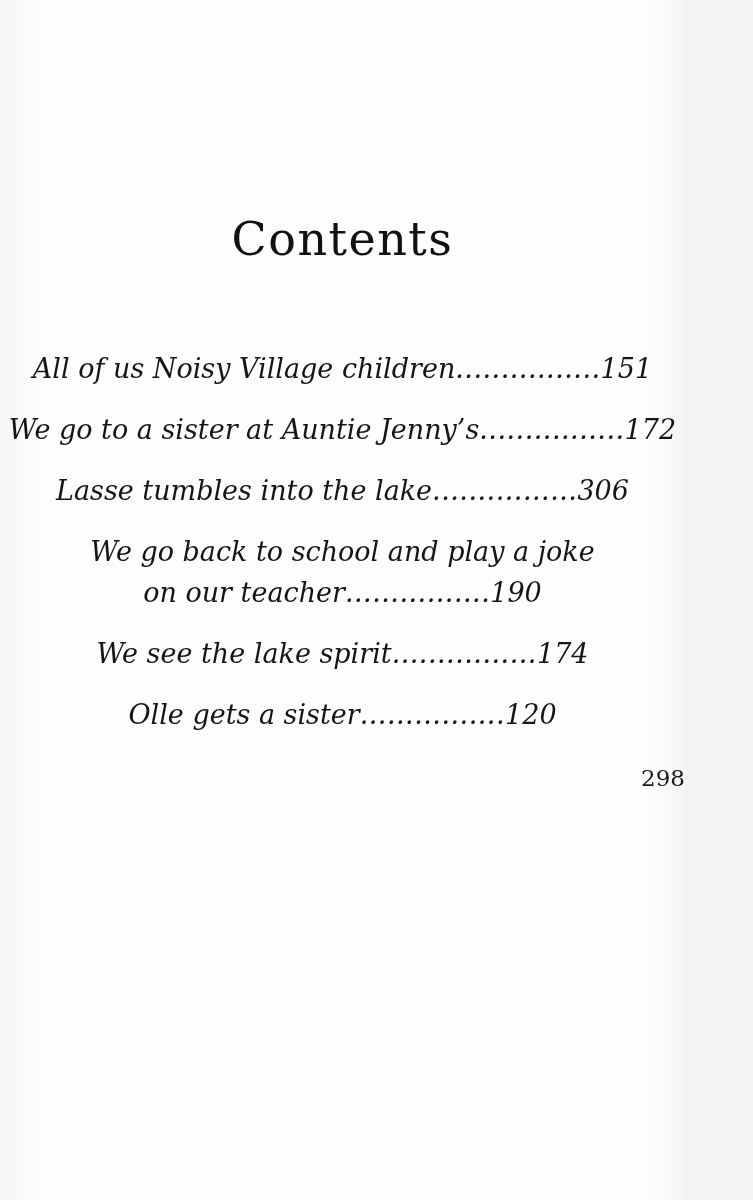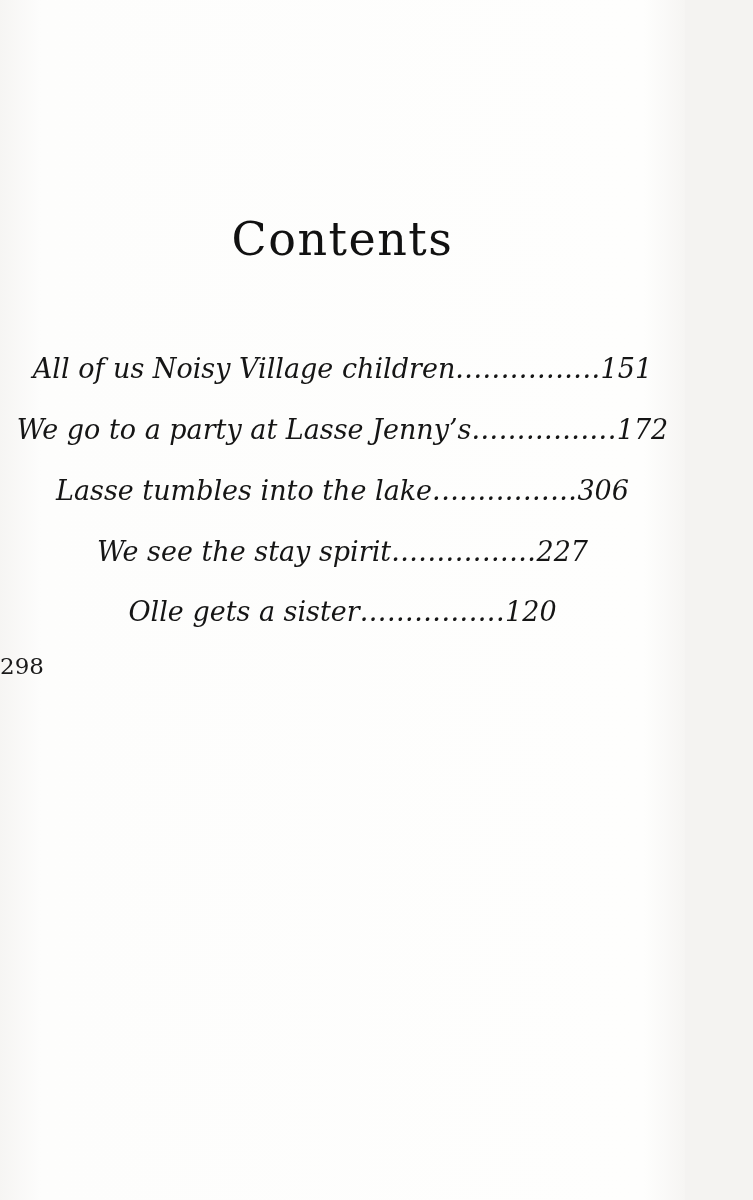--- a/index.html
+++ b/index.html
@@ -39,52 +39,56 @@
     margin-bottom: 19px;
     line-height: 1.55;
   }
   .toc-line, .toc-lastline {
     white-space: nowrap;
   }
   .toc-dots {
     letter-spacing: 0.5px;
   }
   .folio {
-    text-align: left;
+    text-align: right;
     font-style: normal;
     font-size: 23px;
-    margin-top: 20px;
+    margin-top: 29px;
     color: #1a1a1a;
   }
 </style>
 </head>
 <body>
 
 <div class="page">
   <h1 class="title">Contents</h1>
   <div class="toc">
   <div class="toc-entry">
     <div class="toc-lastline"><span class="toc-title-text">All of us Noisy Village children</span><span class="toc-dots">................</span><span class="toc-page">151</span></div>
   </div>
 
 
 
   <div class="toc-entry">
-    <div class="toc-lastline"><span class="toc-title-text">We go to a party at Lasse Jenny’s</span><span class="toc-dots">................</span><span class="toc-page">172</span></div>
+    <div class="toc-lastline"><span class="toc-title-text">We go to a sister at Auntie Jenny’s</span><span class="toc-dots">................</span><span class="toc-page">172</span></div>
   </div>
 
   <div class="toc-entry">
     <div class="toc-lastline"><span class="toc-title-text">Lasse tumbles into the lake</span><span class="toc-dots">................</span><span class="toc-page">306</span></div>
   </div>
 
+  <div class="toc-entry">
+    <div class="toc-line">We go back to school and play a joke</div>
+        <div class="toc-lastline"><span class="toc-title-text">on our teacher</span><span class="toc-dots">................</span><span class="toc-page">190</span></div>
+  </div>
 
 
 
   <div class="toc-entry">
-    <div class="toc-lastline"><span class="toc-title-text">We see the stay spirit</span><span class="toc-dots">................</span><span class="toc-page">227</span></div>
+    <div class="toc-lastline"><span class="toc-title-text">We see the lake spirit</span><span class="toc-dots">................</span><span class="toc-page">174</span></div>
   </div>
 
   <div class="toc-entry">
     <div class="toc-lastline"><span class="toc-title-text">Olle gets a sister</span><span class="toc-dots">................</span><span class="toc-page">120</span></div>
   </div>
 </div>
   <div class="folio">298</div>
 </div>
 
 </body></html>

